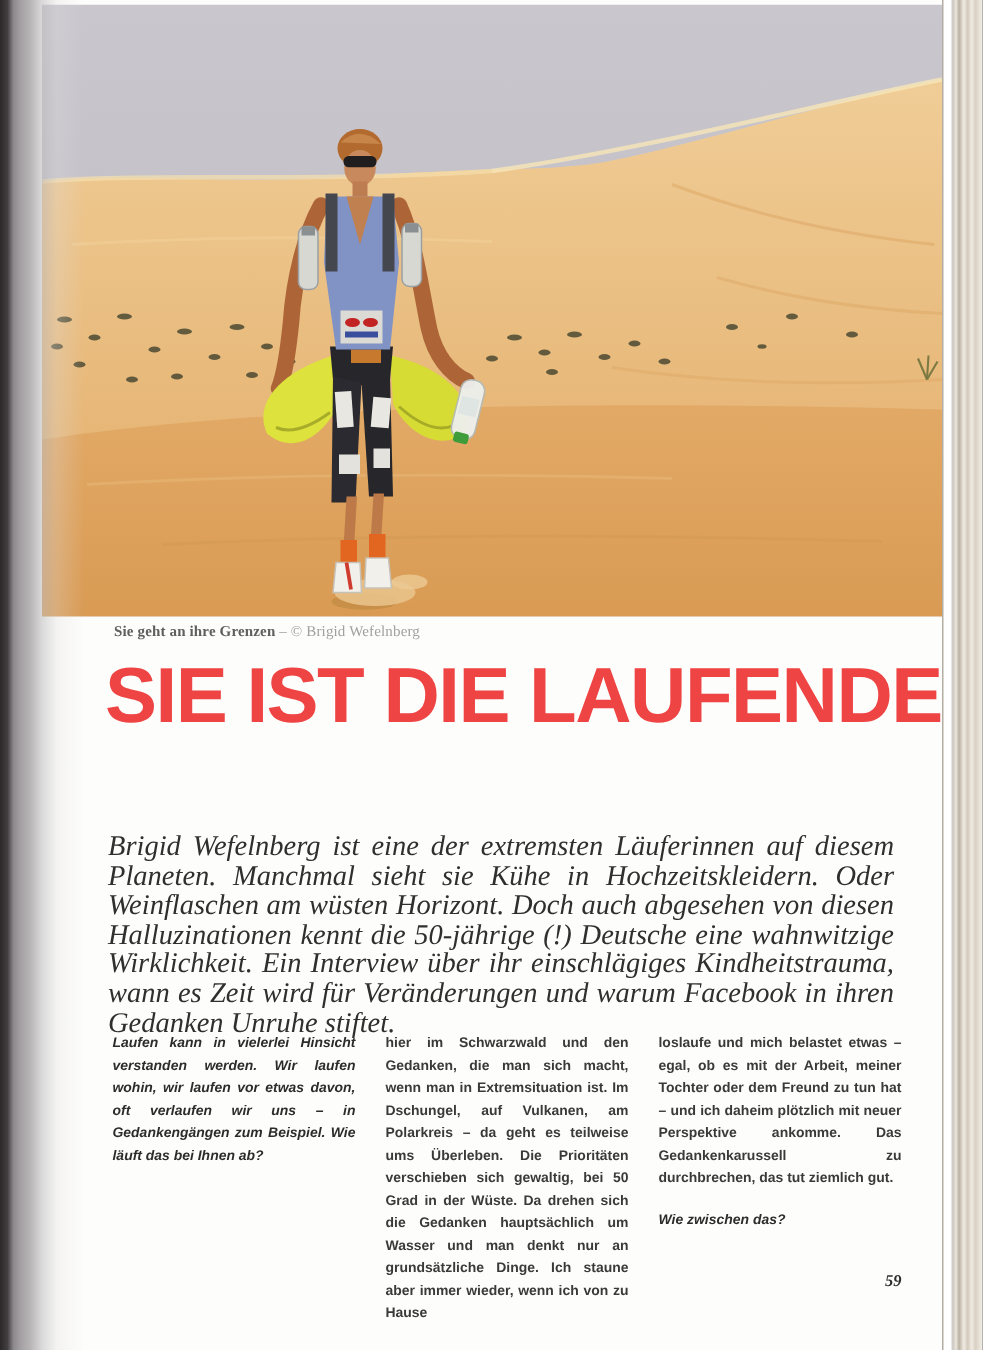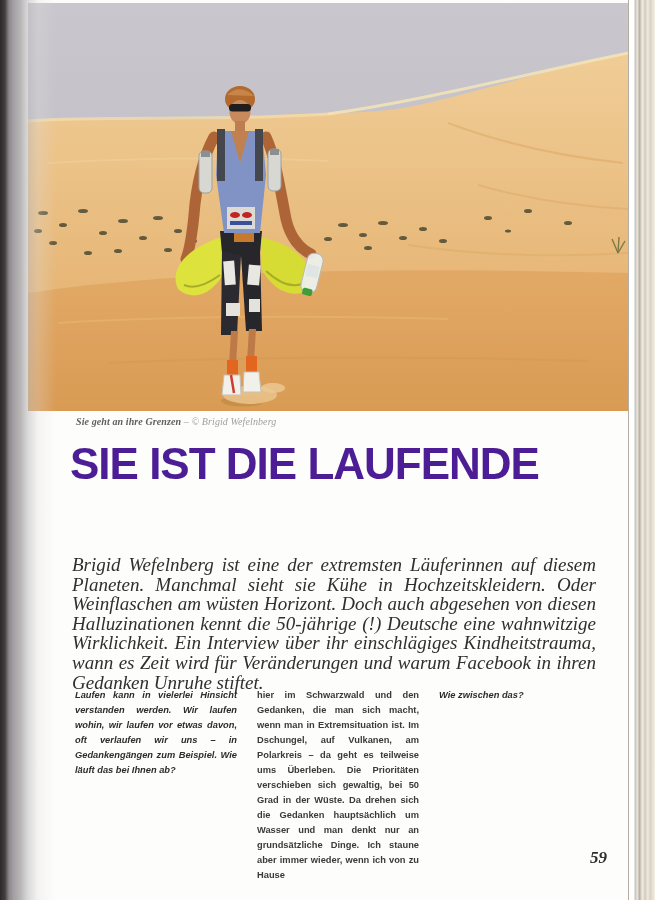--- a/index.html
+++ b/index.html
@@ -9,31 +9,31 @@
     font-family:"Liberation Sans", sans-serif;
   }
 
   
   .photo-wrap { position:absolute; left:28px; top:3px; width:600px; height:408px; }
   .photo-wrap svg { display:block; width:100%; height:100%; }
 
   
   .caption {
     position:absolute; left:76px; top:416px;
-    font-family:"Liberation Serif", serif; font-style:italic; font-size:10px;
+    font-family:"Liberation Serif", serif; font-size:10px;
     color:#6d6d6d; letter-spacing:0.1px;
   }
   .cap-title { font-weight:bold; color:#5f5f5f; }
   .cap-credit { color:#a0a0a0; }
 
   
   .headline {
     position:absolute; left:70px; top:440px; margin:0;
     font-family:"Liberation Sans", sans-serif; font-weight:bold;
-    font-size:44px; line-height:48px; letter-spacing:-1px; color:#4c1d95;
+    font-size:52px; line-height:48px; letter-spacing:-1px; color:#ef4444;
   }
   .headline span { display:block; }
 
   
   .intro {
     position:absolute; left:72px; top:555px; width:524px; margin:0;
     font-family:"Liberation Serif", serif; font-style:italic;
     font-size:19px; line-height:19.6px; color:#2f2f2f; text-align:justify;
   }
 
@@ -46,21 +46,21 @@
   .col p {
     margin:0 0 13px 0;
     font-size:9.3px; line-height:15px; color:#3a3a3a; text-align:justify;font-weight:bold;
   }
   .col p.q { font-weight:bold; font-style:italic; color:#2c2c2c; }
 
   
   .pagenum {
     position:absolute; left:590px; top:848px;
     font-family:"Liberation Serif", serif; font-style:italic; font-weight:bold;
-    font-size:17px; color:#2e2e2e;
+    font-size:11px; color:#2e2e2e;
   }
 
   
   .spine-shade {
     position:absolute; left:0; top:0; width:60px; height:100%; pointer-events:none;
     background:linear-gradient(to right,
       #2c282a 0px, #433e40 5px, #8d888b 9px, #a5a1a4 14px, #b7b4b6 20px,
       rgba(190,188,190,0.55) 28px, rgba(220,218,220,0.28) 38px, rgba(255,255,255,0) 56px);
   }
   .edge-stack {
@@ -225,20 +225,21 @@
   <p class="intro">Brigid Wefelnberg ist eine der extremsten Läuferinnen auf diesem Planeten. Manchmal sieht sie Kühe in Hochzeitskleidern. Oder Weinflaschen am wüsten Horizont. Doch auch abgesehen von diesen Halluzinationen kennt die 50-jährige (!) Deutsche eine wahnwitzige Wirklichkeit. Ein Interview über ihr einschlägiges Kindheitstrauma, wann es Zeit wird für Veränderungen und warum Facebook in ihren Gedanken Unruhe stiftet.</p>
 
   <div class="columns">
     <div class="col">
       <p class="q">Laufen kann in vielerlei Hinsicht verstanden werden. Wir laufen wohin, wir laufen vor etwas davon, oft verlaufen wir uns – in Gedankengängen zum Beispiel. Wie läuft das bei Ihnen ab?</p>
     </div>
     <div class="col">
       <p class="a">hier im Schwarzwald und den Gedanken, die man sich macht, wenn man in Extremsituation ist. Im Dschungel, auf Vulkanen, am Polarkreis – da geht es teilweise ums Überleben. Die Prioritäten verschieben sich gewaltig, bei 50 Grad in der Wüste. Da drehen sich die Gedanken hauptsächlich um Wasser und man denkt nur an grundsätzliche Dinge. Ich staune aber immer wieder, wenn ich von zu Hause</p>
     </div>
     <div class="col">
+      <p class="a">loslaufe und mich belastet etwas – egal, ob es mit der Arbeit, meiner Tochter oder dem Freund zu tun hat – und ich daheim plötzlich mit neuer Perspektive ankomme. Das Gedankenkarussell zu durchbrechen, das tut ziemlich gut.</p>
       <p class="q">Wie zwischen das?</p>
     </div>
   </div>
 
   <div class="pagenum">59</div>
 
   <div class="spine-shade"></div>
   <div class="edge-stack"></div>
 
 </div>

